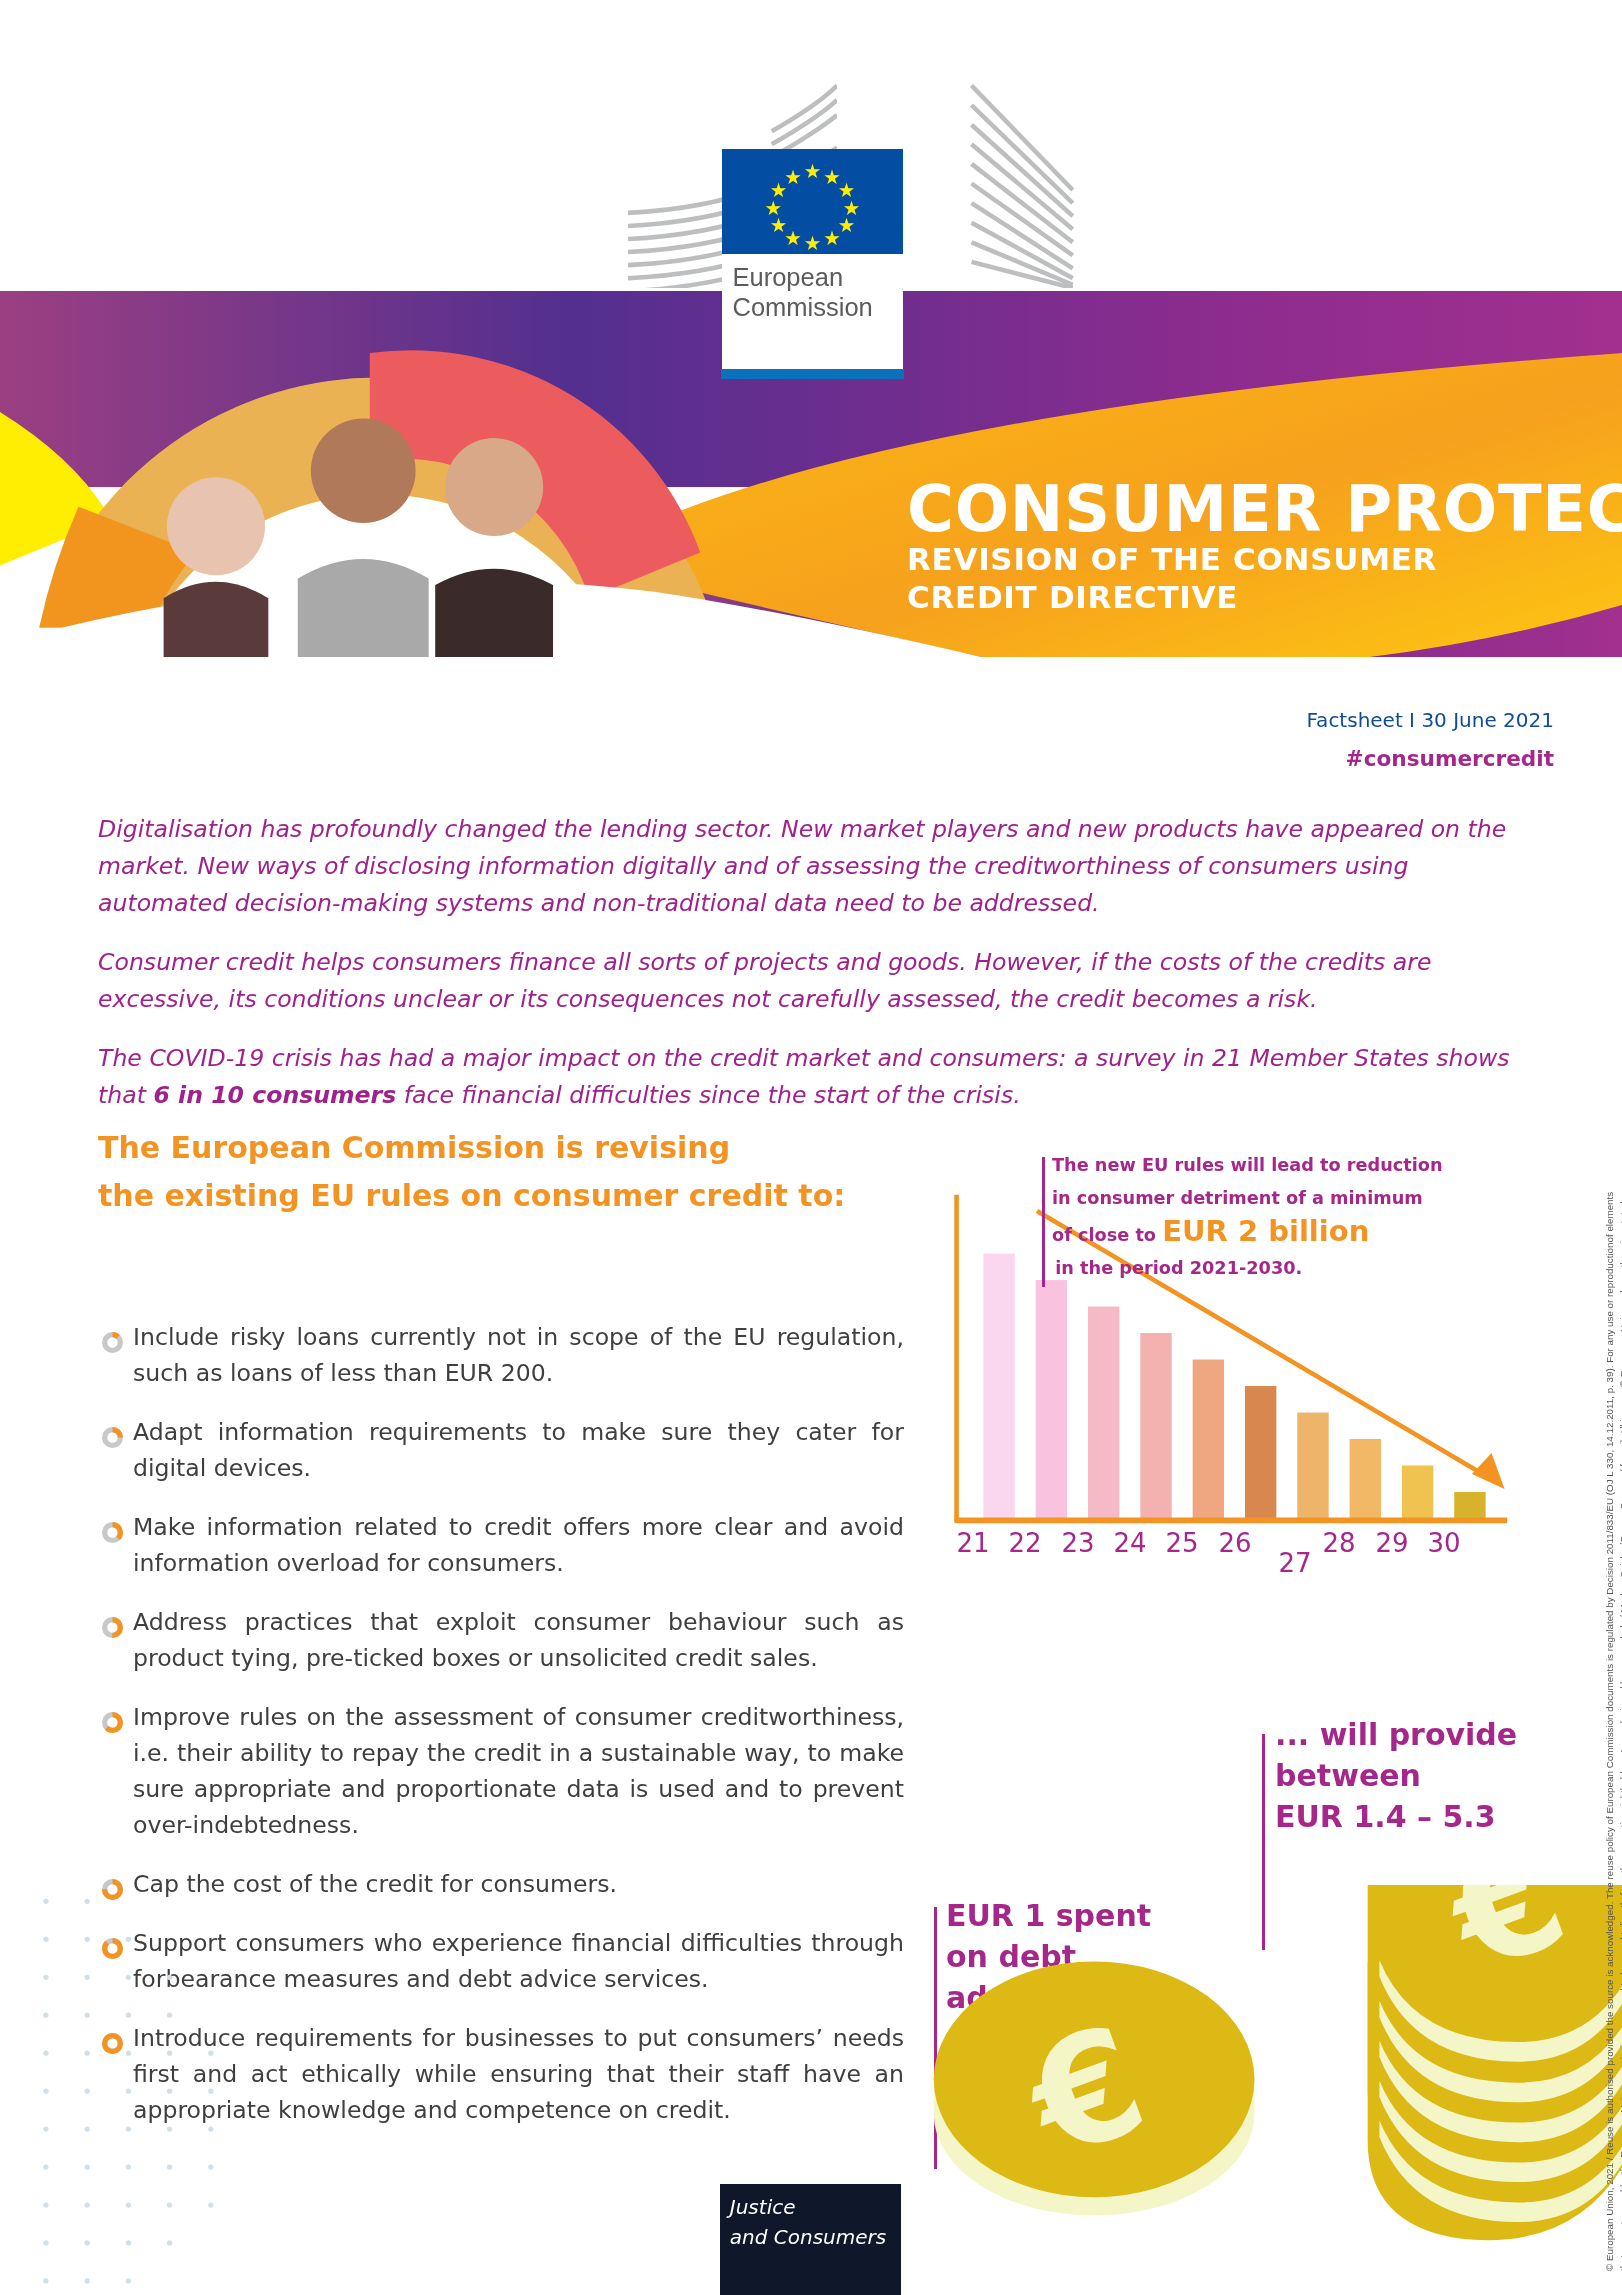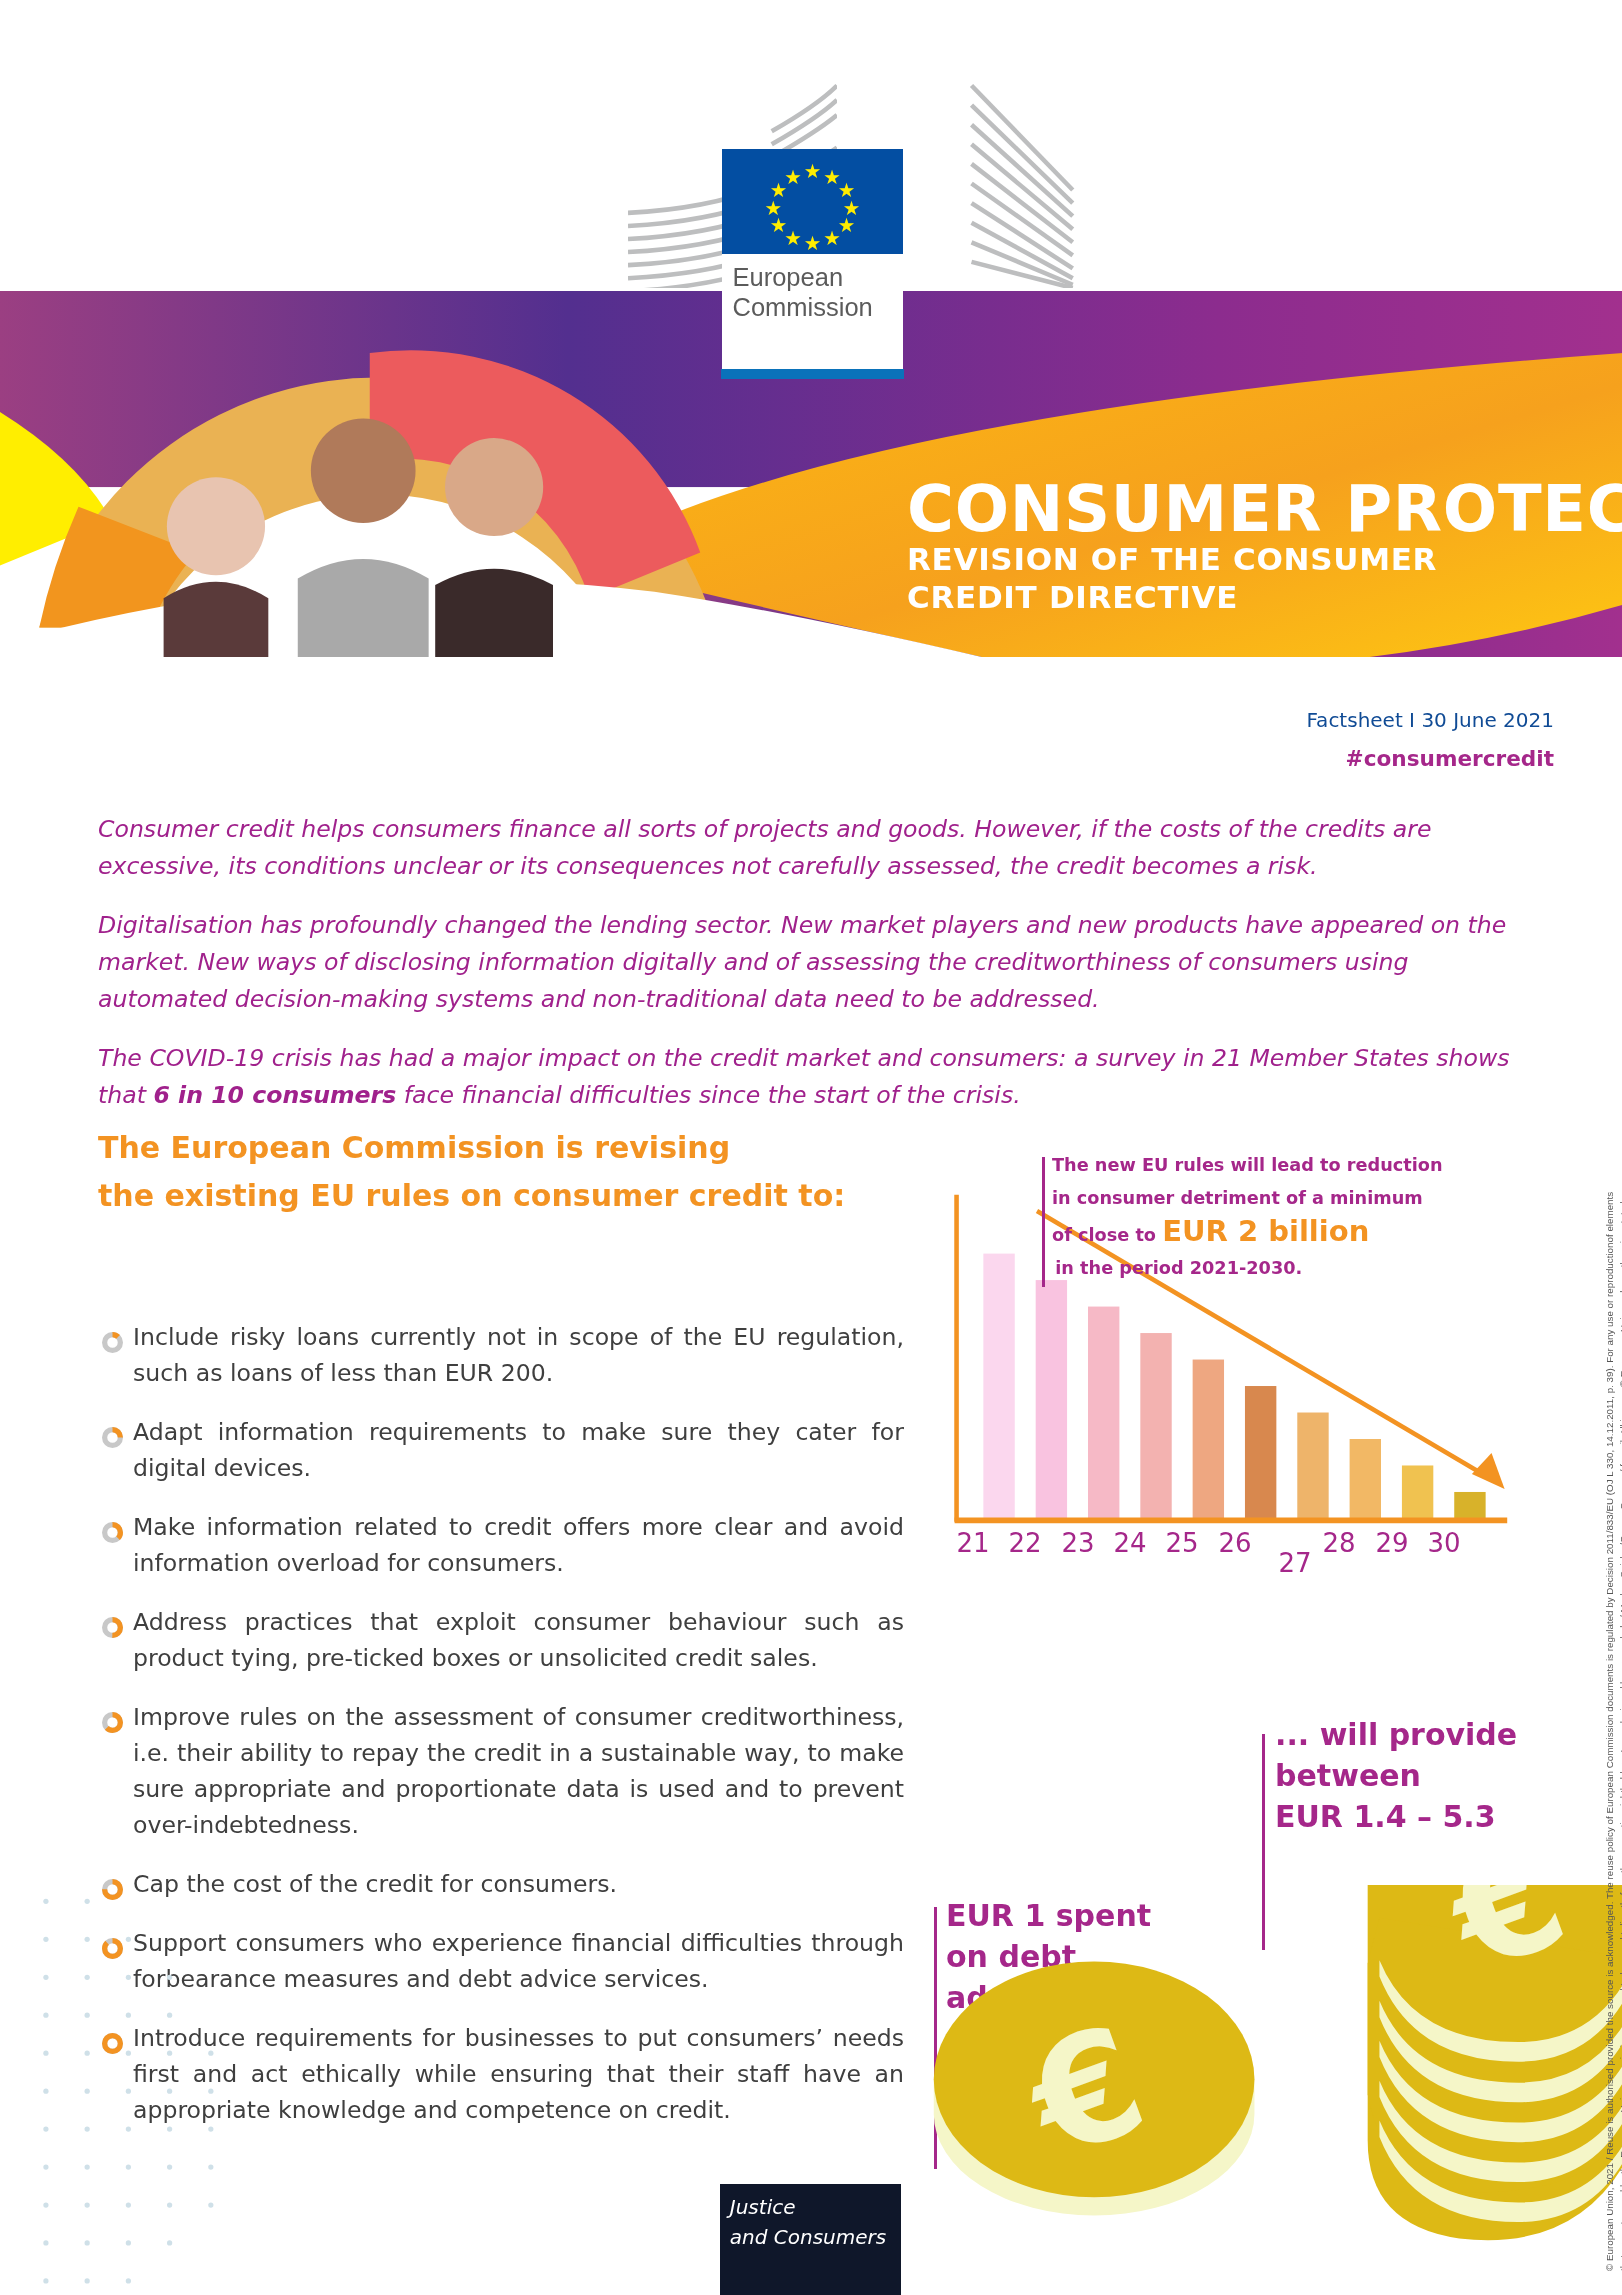--- a/index.html
+++ b/index.html
@@ -155,22 +155,22 @@
 <div class="title-main">CONSUMER PROTECTION</div>
 <div class="title-sub">
   <div>REVISION OF THE CONSUMER</div>
   <div>CREDIT DIRECTIVE</div>
 </div>
 
 <div class="factsheet">Factsheet I 30 June 2021</div>
 <div class="hashtag">#consumercredit</div>
 
 <div class="intro">
+  <p>Digitalisation has profoundly changed the lending sector. New market players and new products have appeared on the market. New ways of disclosing information digitally and of assessing the creditworthiness of consumers using automated decision-making systems and non-traditional data need to be addressed.</p>
   <p>Consumer credit helps consumers finance all sorts of projects and goods. However, if the costs of the credits are excessive, its conditions unclear or its consequences not carefully assessed, the credit becomes a risk.</p>
-  <p>Digitalisation has profoundly changed the lending sector. New market players and new products have appeared on the market. New ways of disclosing information digitally and of assessing the creditworthiness of consumers using automated decision-making systems and non-traditional data need to be addressed.</p>
   <p><span>The COVID-19 crisis has had a major impact on the credit market and consumers: a survey in 21 Member States shows that </span><b>6 in 10 consumers</b><span> face financial difficulties since the start of the crisis.</span></p>
 </div>
 
 <div class="lead">
   <div>The European Commission is revising</div>
   <div>the existing EU rules on consumer credit to:</div>
 </div>
 
 <ul class="bullets">
   <li><span class="dot"><svg viewBox="0 0 32 32" width="21" height="21">

